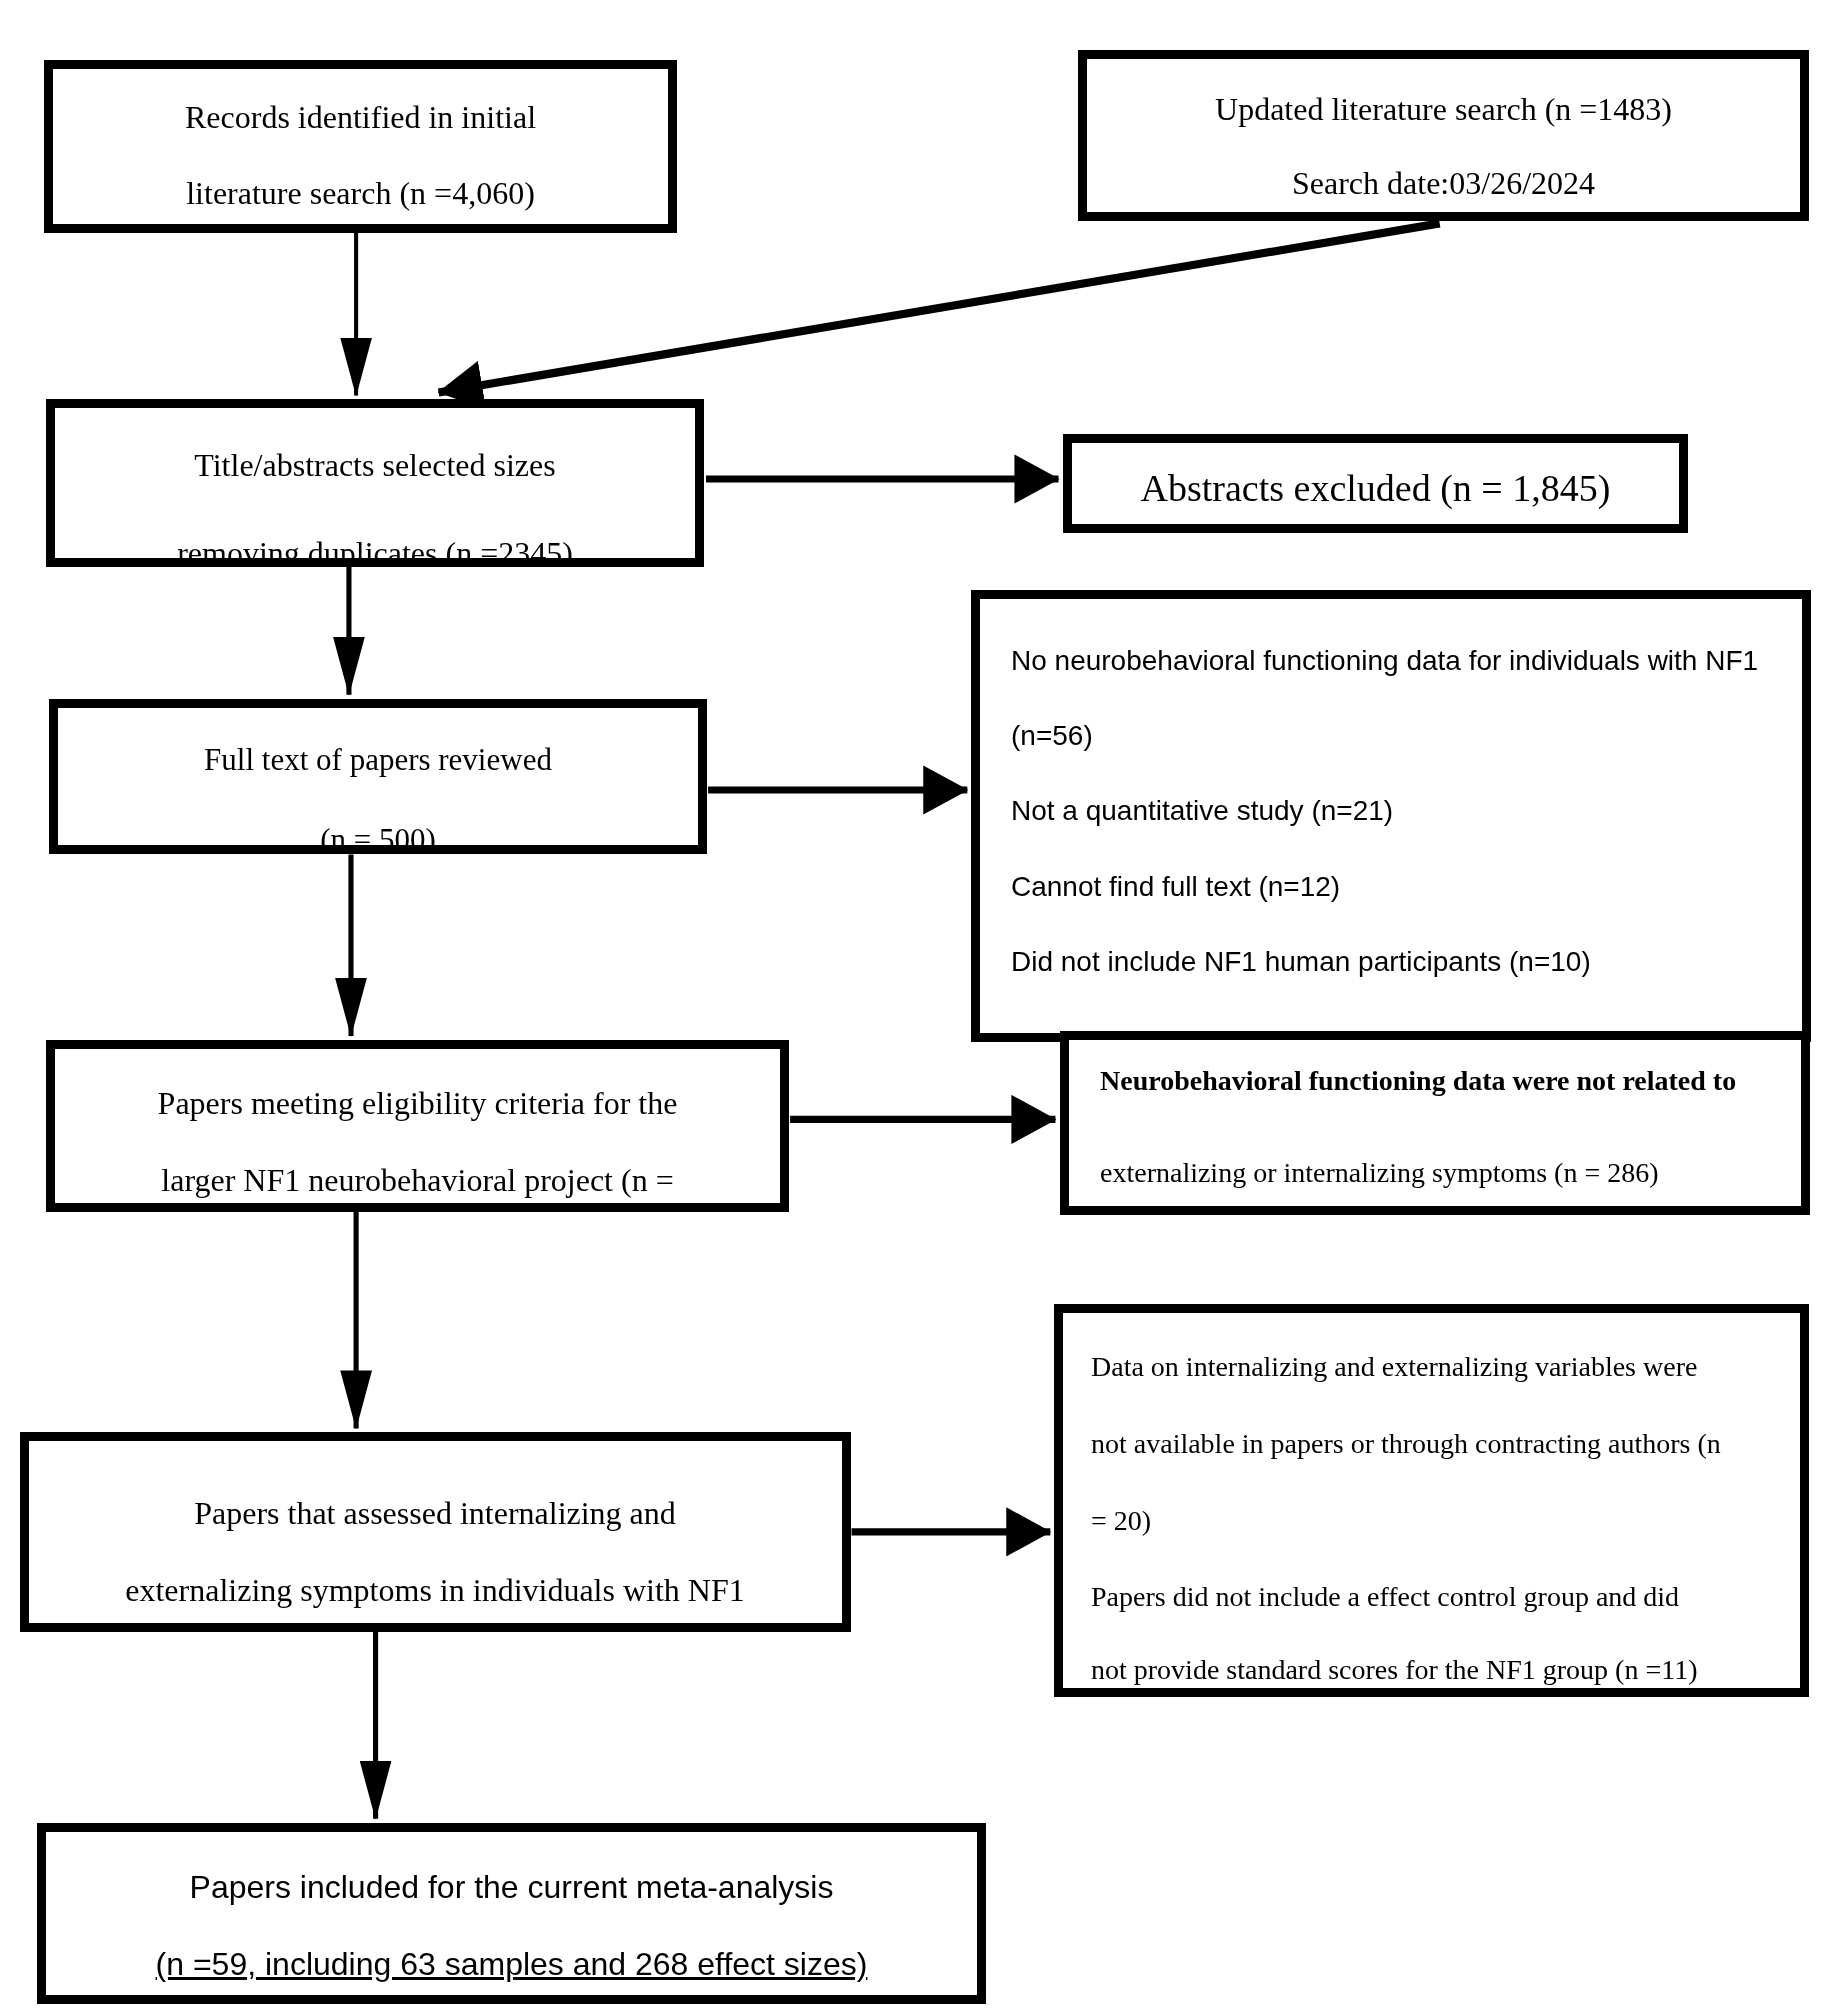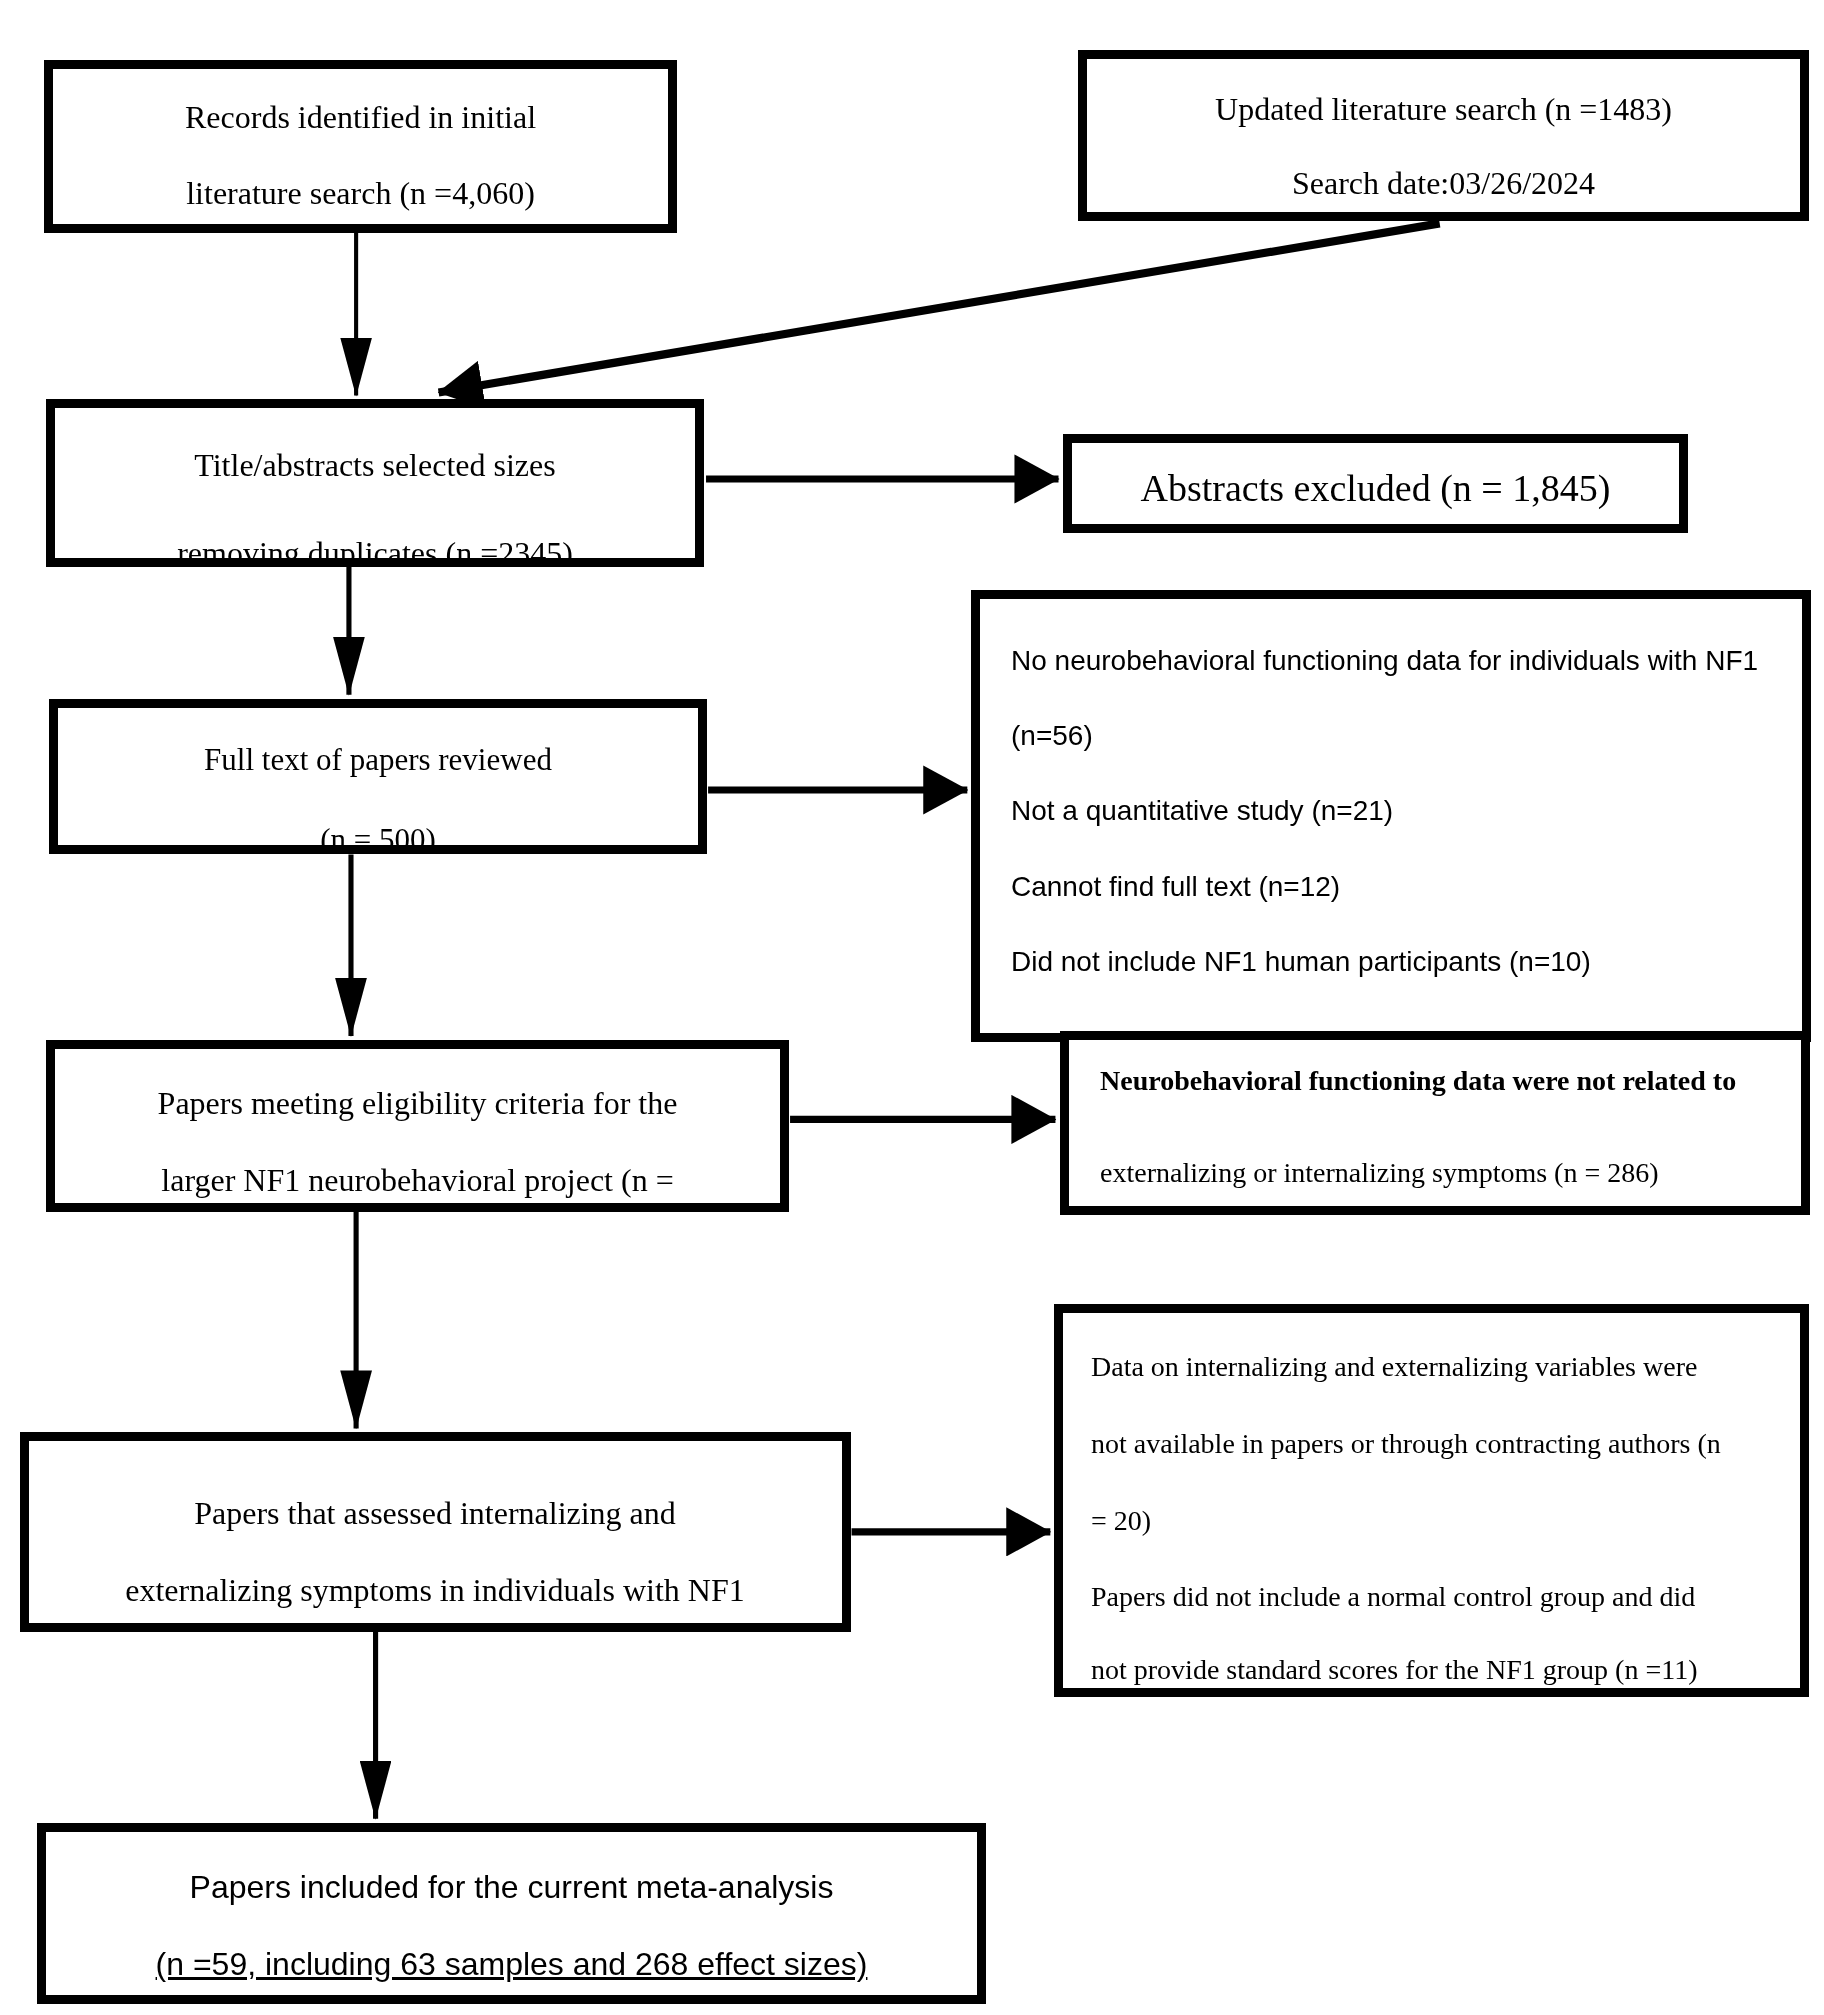--- a/index.html
+++ b/index.html
@@ -102,21 +102,21 @@
 
 <div class="box center" style="left:19.5px;top:1432px;width:831px;height:200px;font-size:32px;">
   <span class="ln" style="top:53px;">Papers that assessed internalizing and</span>
   <span class="ln" style="top:130px;">externalizing symptoms in individuals with NF1</span>
 </div>
 
 <div class="box leftpad" style="left:1054px;top:1304px;width:755px;height:393px;font-size:28px;">
   <span class="ln" style="top:37px;left:28px;">Data on internalizing and externalizing variables were</span>
   <span class="ln" style="top:114px;left:28px;">not available in papers or through contracting authors (n</span>
   <span class="ln" style="top:191px;left:28px;">= 20)</span>
-  <span class="ln" style="top:267px;left:28px;">Papers did not include a normal control group and did</span>
+  <span class="ln" style="top:267px;left:28px;">Papers did not include a effect control group and did</span>
   <span class="ln" style="top:340px;left:28px;">not provide standard scores for the NF1 group (n =11)</span>
 </div>
 
 <div class="box center sans" style="left:37px;top:1823px;width:949px;height:181px;font-size:32px;">
   <span class="ln" style="top:36px;">Papers included for the current meta-analysis</span>
   <span class="ln" style="top:113px;text-decoration:underline;">(n =59, including 63 samples and 268 effect sizes)</span>
 </div>
 
 
 </body></html>

